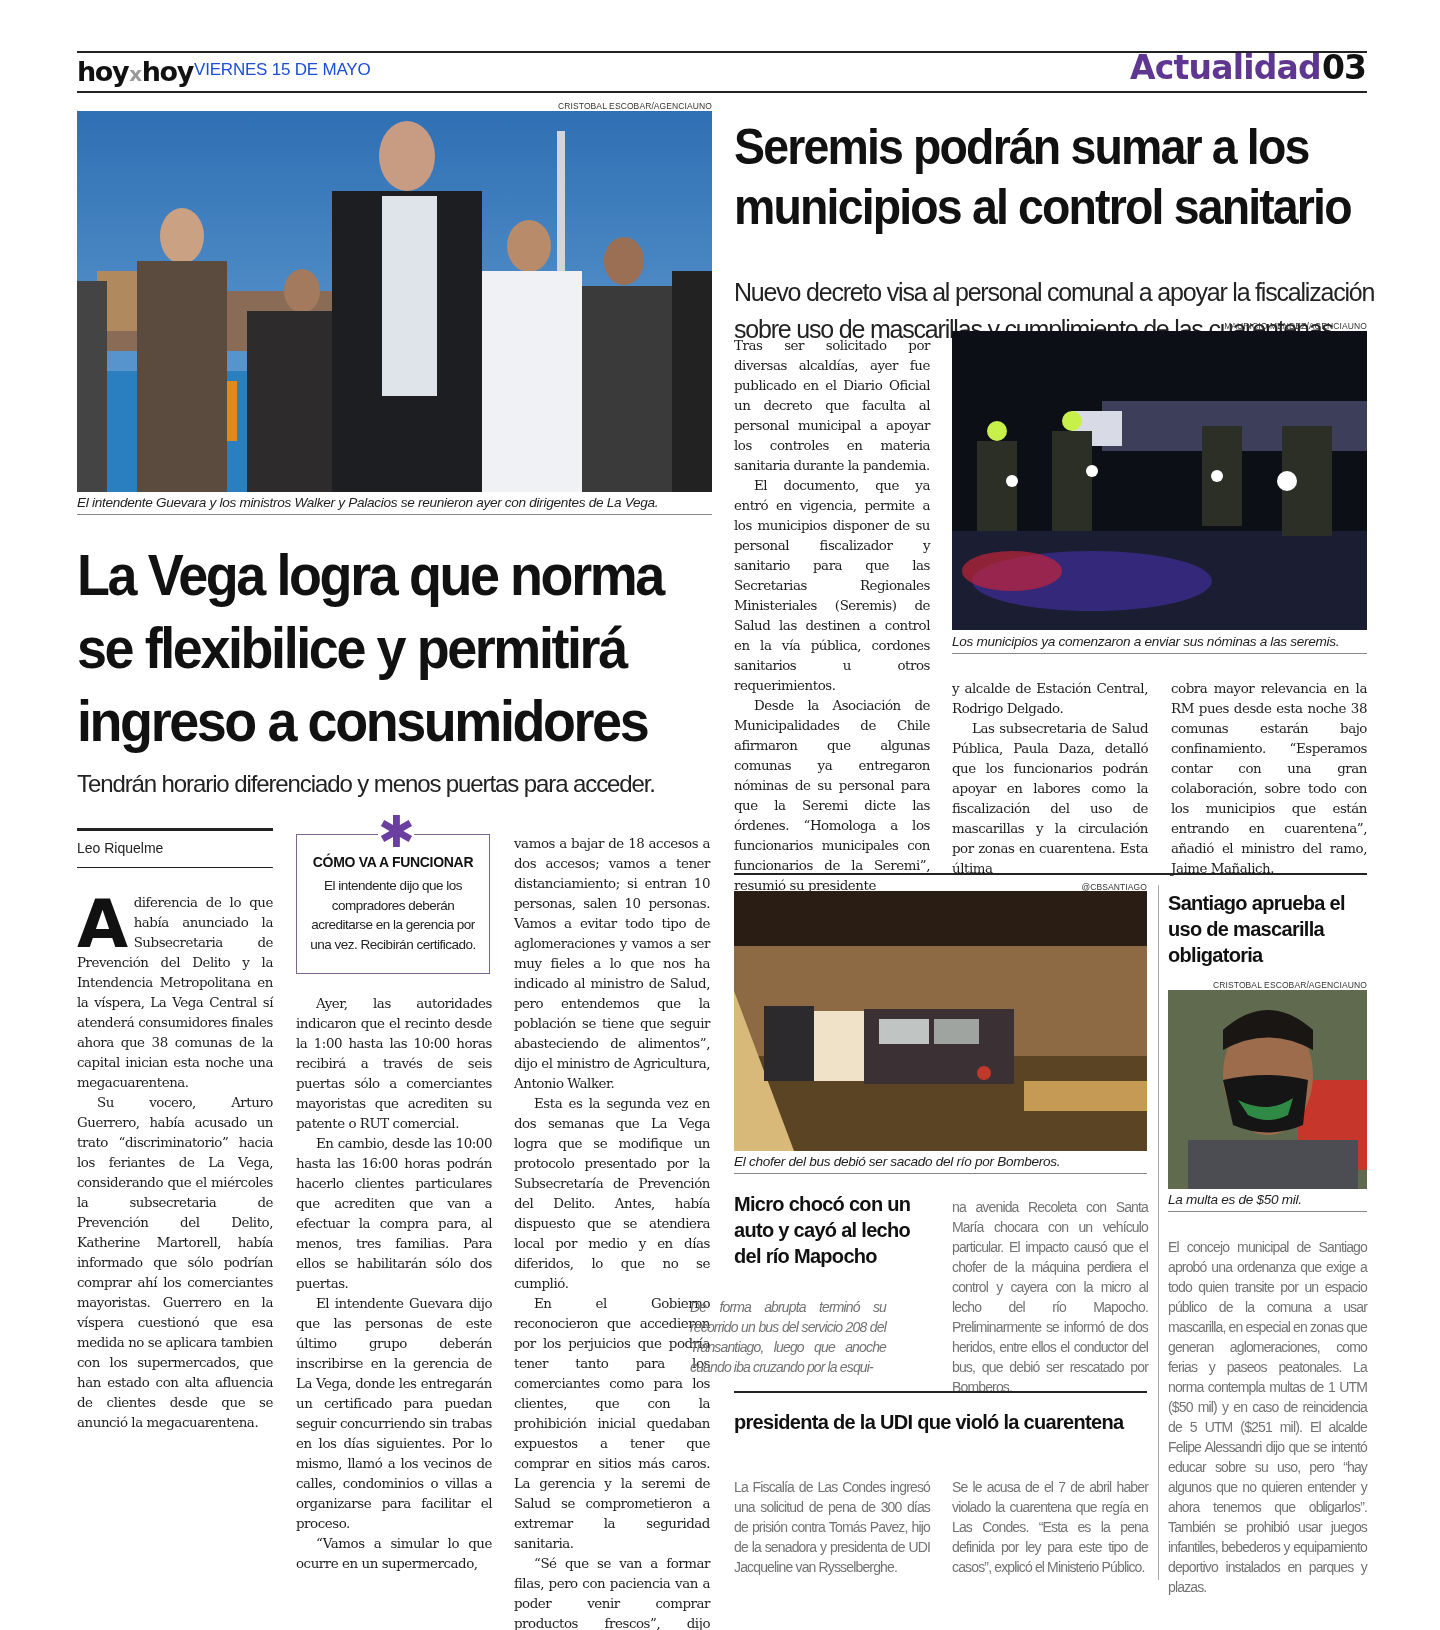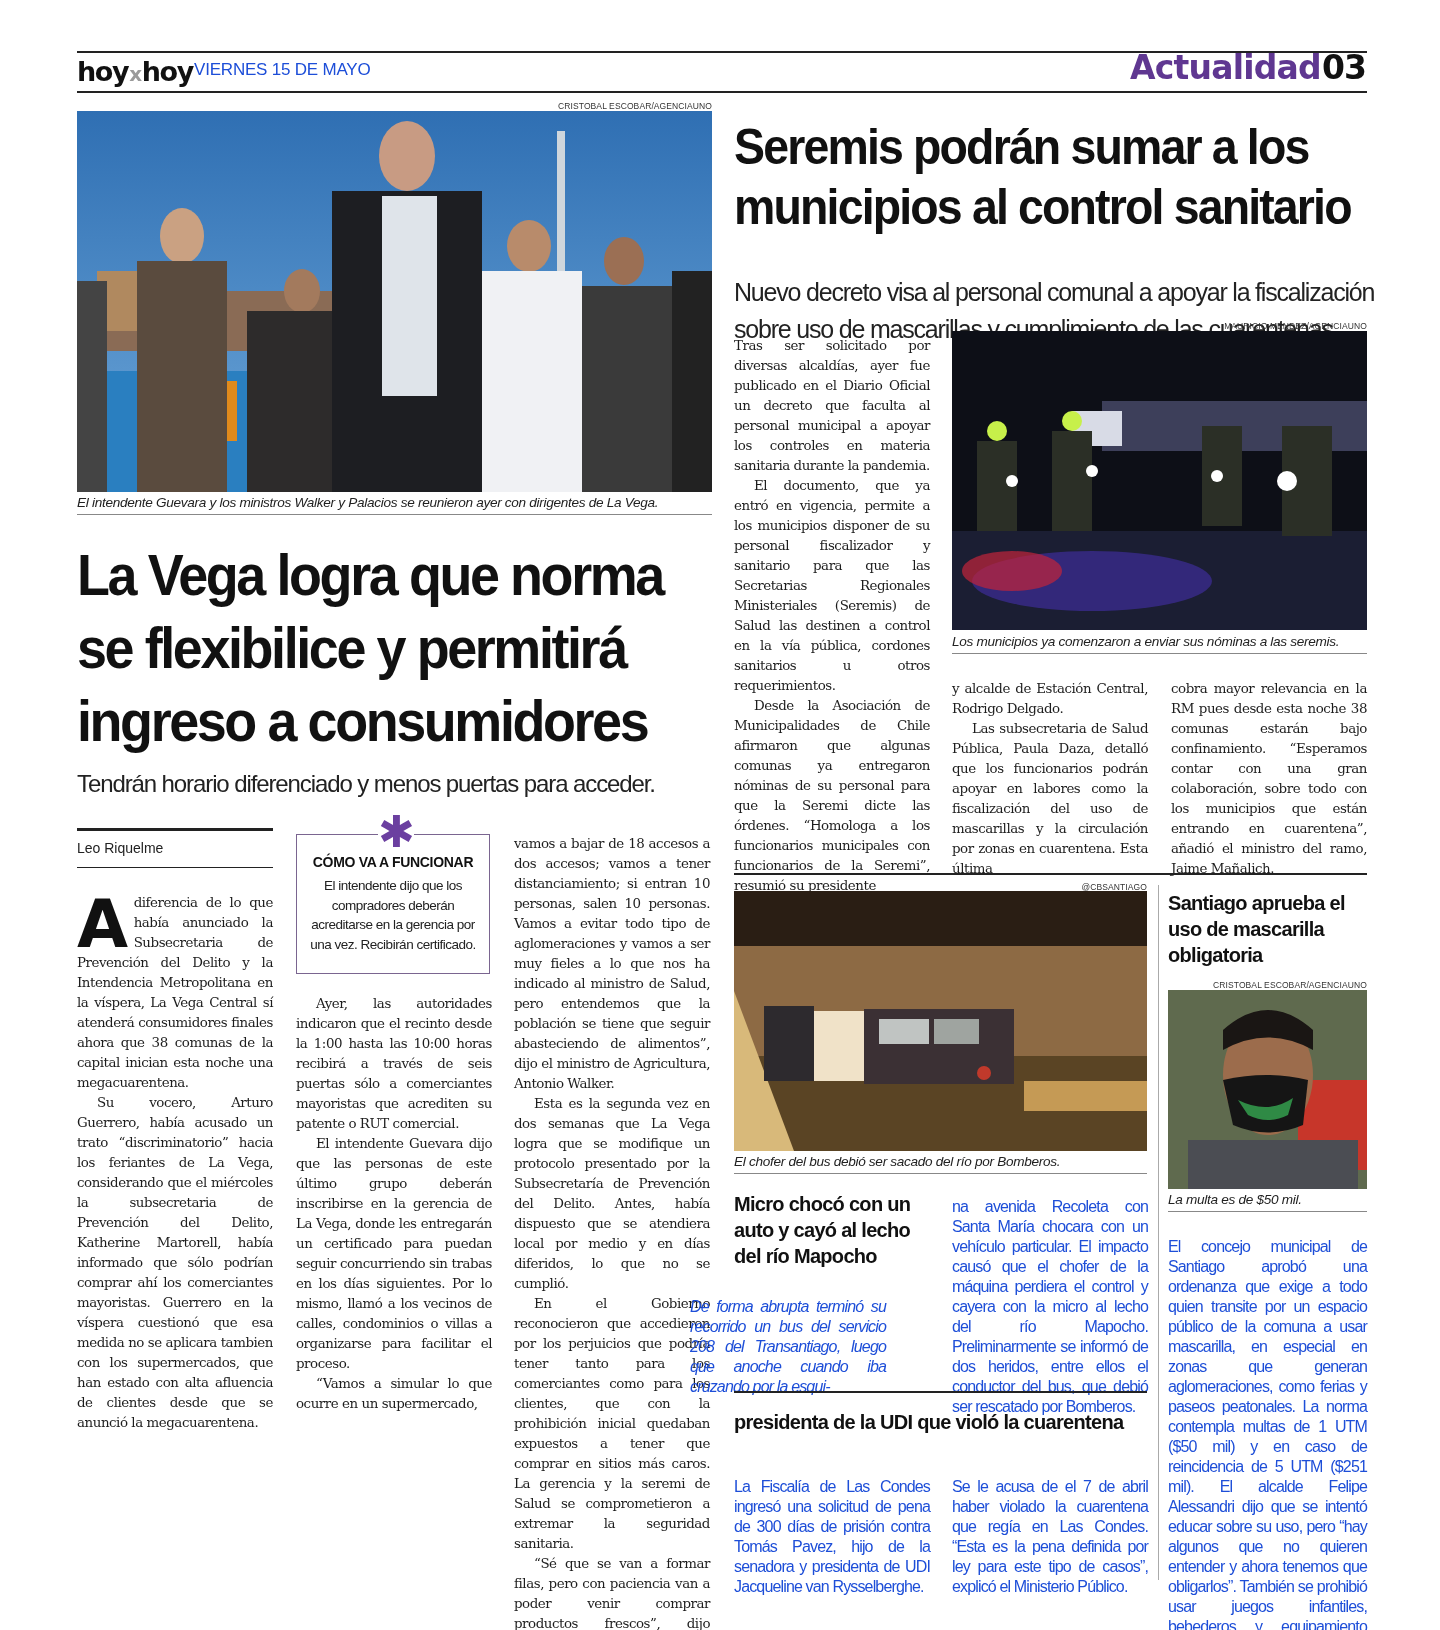--- a/index.html
+++ b/index.html
@@ -38,21 +38,21 @@
   .col p.first { text-indent: 0; }
   .dropcap { float: left; font: 900 66px "DejaVu Sans", sans-serif; line-height: 56px; margin: 4px 6px 0 0; color: #111; }
 
   
   .box { position: absolute; left: 296px; top: 834px; width: 194px; height: 140px; border: 1.6px solid #7a6590; }
   .box-star { position: absolute; left: 378px; top: 810px; width: 36px; height: 36px; background: #fff; text-align: center; font: 700 44px "DejaVu Sans", sans-serif; color: #6b3fa0; line-height: 44px; }
   .box-title { position: absolute; left: 296px; top: 854px; width: 194px; text-align: center; font: 700 14px "Liberation Sans", sans-serif; color: #111; letter-spacing: -0.3px; }
   .box-text { position: absolute; left: 300px; top: 876px; width: 186px; text-align: center; font: 400 13.5px "Liberation Sans", sans-serif; line-height: 19.5px; color: #222; letter-spacing: -0.5px; }
 
   
-  .col-cond { position: absolute; font-family: "Liberation Sans", sans-serif; font-size: 16px; line-height: 20px; color: #1d4ed8; letter-spacing: -0.85px; text-align: justify; }
+  .col-cond { position: absolute; font-family: "Liberation Sans", sans-serif; font-size: 14px; line-height: 20px; color: #737373; letter-spacing: -0.85px; text-align: justify; }
   .h-small { position: absolute; font: 700 20px "Liberation Sans", sans-serif; line-height: 26px; color: #111; letter-spacing: -0.7px; }
 </style>
 </head>
 <body>
 
 <div class="rule" style="left:77px;top:51px;width:1290px;height:1.5px;"></div>
 <div class="abs logo"><span>hoy</span><span class="x">x</span><span>hoy</span></div>
 <div class="abs dateline">VIERNES 15 DE MAYO</div>
 <div class="abs section">Actualidad</div>
 <div class="abs pagenum">03</div>
@@ -109,20 +109,21 @@
   <p>Su vocero, Arturo Guerrero, había acusado un trato “discriminatorio” hacia los feriantes de La Vega, considerando que el miércoles la subsecretaria de Prevención del Delito, Katherine Martorell, había informado que sólo podrían comprar ahí los comerciantes mayoristas. Guerrero en la víspera cuestionó que esa medida no se aplicara tambien con los supermercados, que han estado con alta afluencia de clientes desde que se anunció la megacuarentena.</p>
 </div>
 
 <div class="box"></div>
 <div class="box-star">✱</div>
 <div class="box-title">CÓMO VA A FUNCIONAR</div>
 <div class="box-text">El intendente dijo que los compradores deberán acreditarse en la gerencia por una vez. Recibirán certificado.</div>
 
 <div class="col" style="left:296px;top:994px;width:196px;">
   <p>Ayer, las autoridades indicaron que el recinto desde la 1:00 hasta las 10:00 horas recibirá a través de seis puertas sólo a comerciantes mayoristas que acrediten su patente o RUT comercial.</p>
+  <p>En cambio, desde las 10:00 hasta las 16:00 horas podrán hacerlo clientes particulares que acrediten que van a efectuar la compra para, al menos, tres familias. Para ellos se habilitarán sólo dos puertas.</p>
   <p>El intendente Guevara dijo que las personas de este último grupo deberán inscribirse en la gerencia de La Vega, donde les entregarán un certificado para puedan seguir concurriendo sin trabas en los días siguientes. Por lo mismo, llamó a los vecinos de calles, condominios o villas a organizarse para facilitar el proceso.</p>
   <p>“Vamos a simular lo que ocurre en un supermercado,</p>
 </div>
 
 <div class="col" style="left:514px;top:834px;width:196px;">
   <p class="first">vamos a bajar de 18 accesos a dos accesos; vamos a tener distanciamiento; si entran 10 personas, salen 10 personas. Vamos a evitar todo tipo de aglomeraciones y vamos a ser muy fieles a lo que nos ha indicado al ministro de Salud, pero entendemos que la población se tiene que seguir abasteciendo de alimentos”, dijo el ministro de Agricultura, Antonio Walker.</p>
   <p>Esta es la segunda vez en dos semanas que La Vega logra que se modifique un protocolo presentado por la Subsecretaría de Prevención del Delito. Antes, había dispuesto que se atendiera local por medio y en días diferidos, lo que no se cumplió.</p>
   <p>En el Gobierno reconocieron que accedieron por los perjuicios que podría tener tanto para los comerciantes como para los clientes, que con la prohibición inicial quedaban expuestos a tener que comprar en sitios más caros. La gerencia y la seremi de Salud se comprometieron a extremar la seguridad sanitaria.</p>
   <p>“Sé que se van a formar filas, pero con paciencia van a poder venir comprar productos frescos”, dijo Guevara.</p>
 </div>

